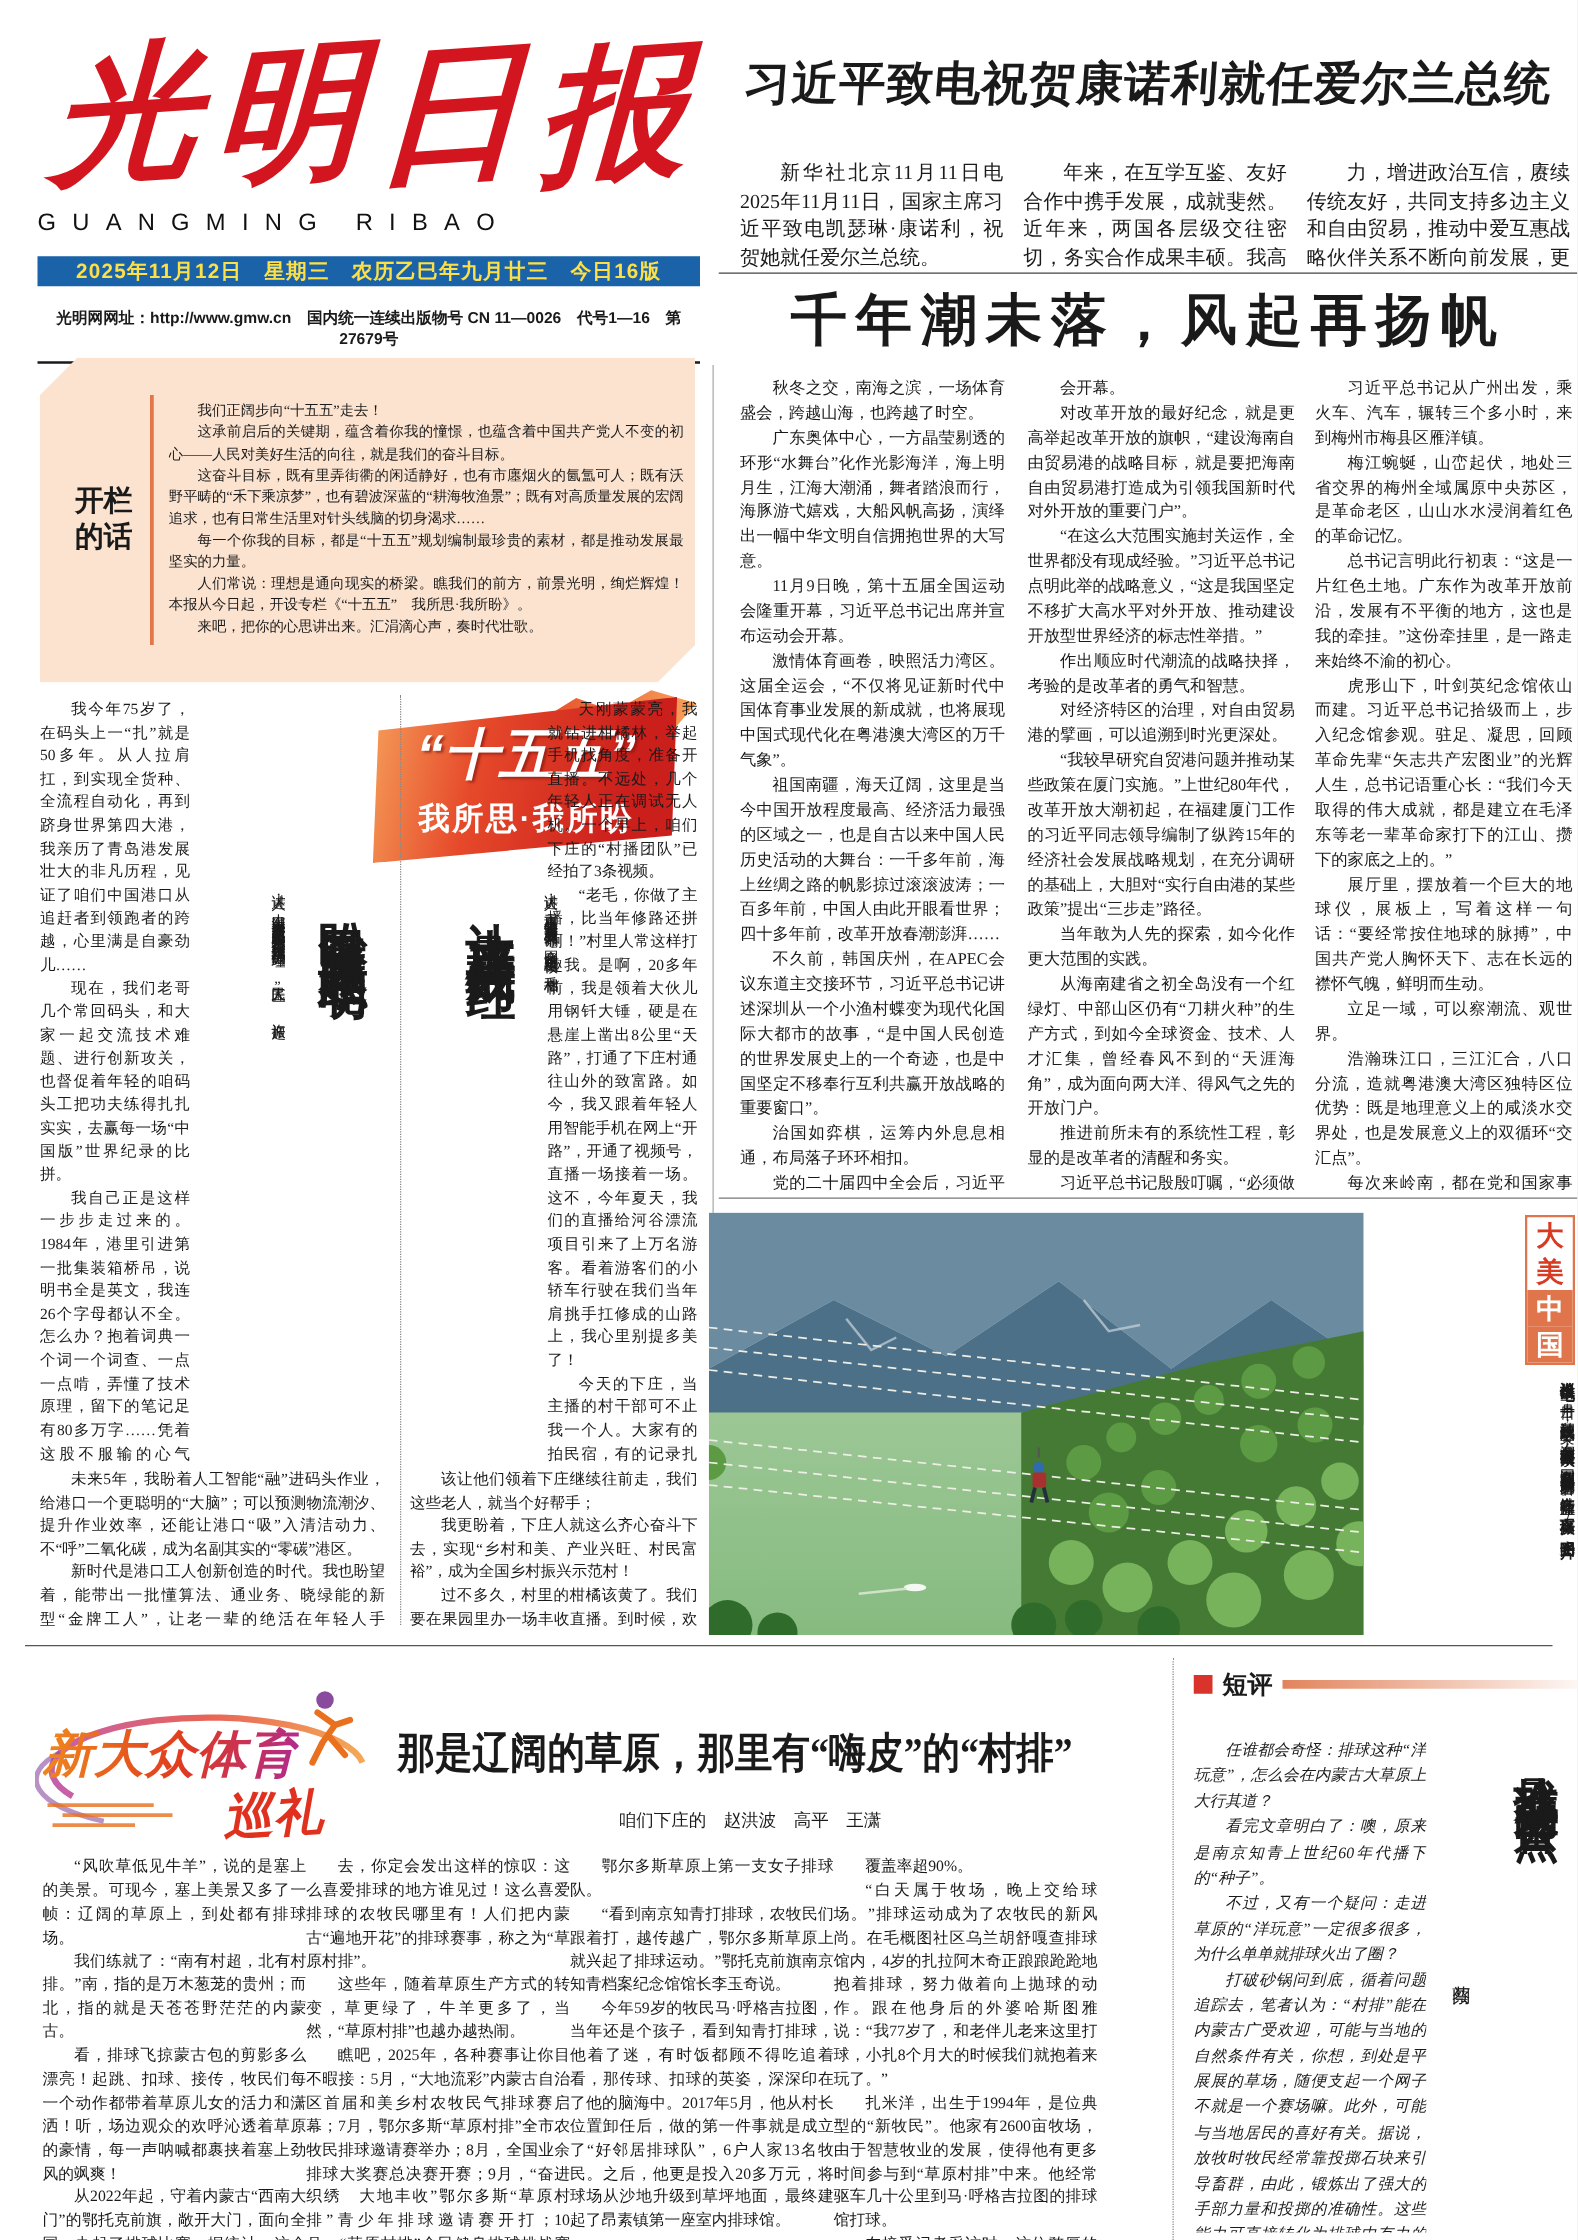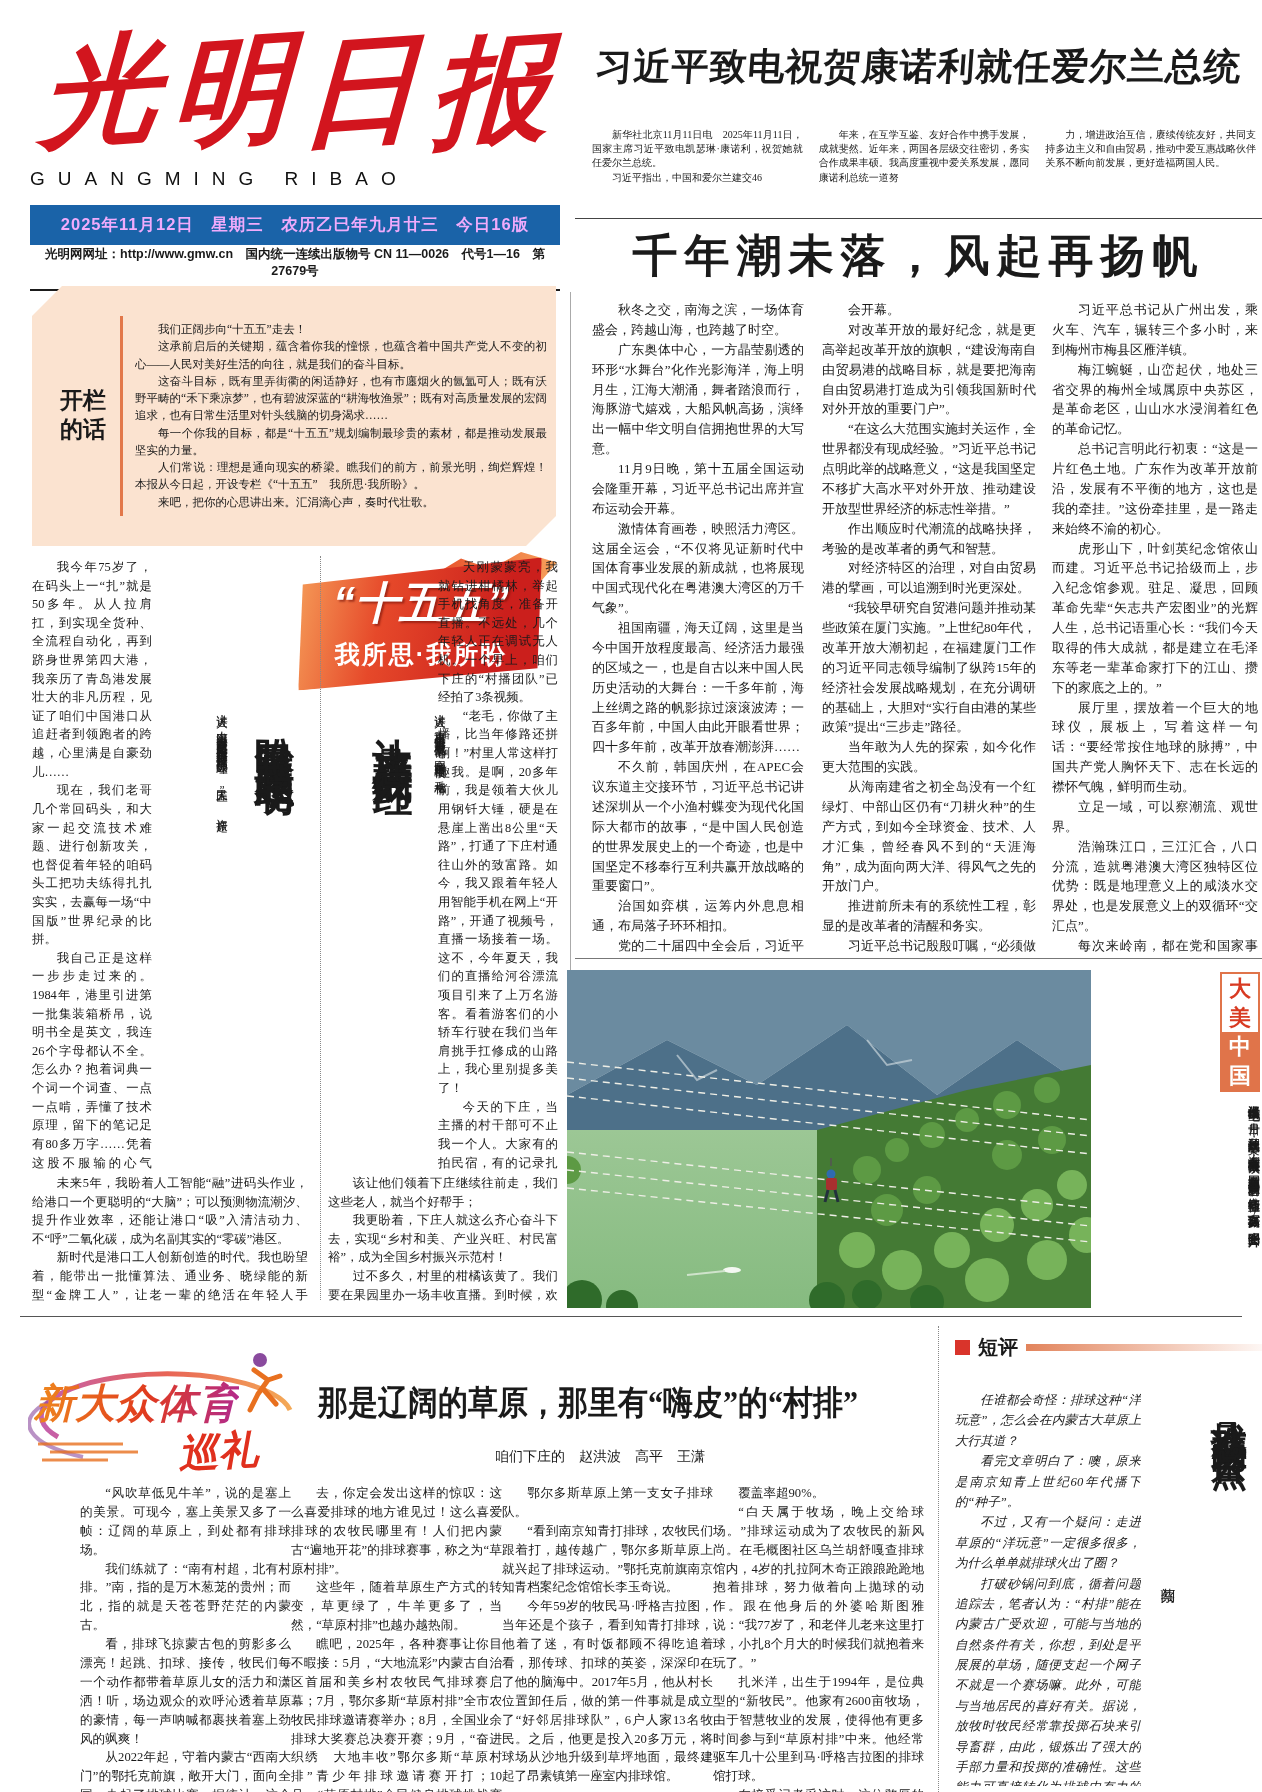--- a/index.html
+++ b/index.html
@@ -6,30 +6,30 @@
   .page{position:relative;width:1262px;height:1792px;background:#ffffff;margin:0 auto;
         overflow:hidden;font-family:"Liberation Serif","DejaVu Serif",serif;color:#1a1a1a;}
   .abs{position:absolute;}
   p{margin:0;text-indent:2em;}
   
   .brand{left:30px;top:10px;width:530px;height:160px;display:flex;align-items:center;justify-content:center;}
   .brand-char{font-family:"DejaVu Serif",serif;font-style:italic;font-weight:bold;color:#d2151e;
         font-size:118px;line-height:1;transform:rotate(-4deg) skewX(-6deg);margin:0 6px;}
   .pinyin{left:30px;top:168px;width:530px;text-align:left;font-family:"Liberation Sans",sans-serif;
         font-size:19px;letter-spacing:13px;color:#111;}
-  .datebar{left:30px;top:205px;width:530px;height:40px;background:#1a63a8;color:#f0abfc;
+  .datebar{left:30px;top:205px;width:530px;height:24px;background:#1a63a8;color:#fde047;
         font-family:"Liberation Sans",sans-serif;font-weight:bold;font-size:16.5px;
         display:flex;align-items:center;justify-content:center;letter-spacing:1px;}
   .infoline{left:30px;top:246px;width:530px;font-family:"Liberation Sans",sans-serif;font-weight:bold;
         font-size:12.5px;padding-bottom:9px;border-bottom:2px solid #1b1b1b;text-align:center;}
   
   .top-headline{left:575px;top:42px;width:687px;text-align:center;font-family:"Liberation Sans",sans-serif;
         font-weight:900;font-size:37px;letter-spacing:1px;transform:skewX(-4deg);}
   .top-cols{left:592px;top:128px;width:664px;height:88px;display:flex;gap:16px;overflow:hidden;}
-  .top-col{flex:1;font-size:10px;line-height:1.42;text-align:justify;}
+  .top-col{flex:1;font-size:16px;line-height:1.42;text-align:justify;}
   .rule-h{background:#444;height:1px;}
   
   .lead-headline{left:575px;top:226px;width:687px;text-align:center;font-family:"DejaVu Sans",sans-serif;
         font-weight:900;font-size:45px;letter-spacing:7px;}
   .lead-col{top:300px;height:652px;font-size:13px;line-height:1.53;text-align:justify;overflow:hidden;}
   .vsep{width:1px;background:#aaa;}
   
   .intro{left:32px;top:286px;width:524px;height:260px;background:#fbe3d0;
         clip-path:polygon(30px 0,100% 0,100% calc(100% - 30px),calc(100% - 30px) 100%,0 100%,0 30px);
         display:flex;align-items:center;}
@@ -72,21 +72,21 @@
   .sports-logo{left:28px;top:1332px;width:290px;height:142px;}
   .sports-logo .l1{position:absolute;left:6px;top:44px;font-family:"Liberation Sans",sans-serif;
         font-weight:900;font-style:italic;font-size:40px;letter-spacing:1px;
         background:linear-gradient(100deg,#f08c1e,#e03a1e 55%,#b02a92);
         -webkit-background-clip:text;background-clip:text;color:transparent;}
   .sports-logo .l2{position:absolute;left:150px;top:92px;font-size:40px;font-style:italic;font-weight:bold;
         color:#e0301e;font-family:"DejaVu Serif",serif;transform:rotate(-4deg);}
   .sports-headline{left:318px;top:1380px;width:575px;font-weight:bold;font-size:30px;
         letter-spacing:0;transform:scaleY(1.12);transform-origin:top left;white-space:nowrap;}
   .sports-byline{left:330px;top:1448px;width:540px;text-align:center;font-size:14px;}
-  .sports-cols{left:34px;top:1484px;width:844px;height:308px;display:flex;overflow:hidden;margin-left:46px;}
+  .sports-cols{left:34px;top:1484px;width:844px;height:308px;display:flex;overflow:hidden;}
   .sports-col{flex:1;font-size:12.6px;line-height:1.5;text-align:justify;}
   
   .cmt{left:938px;top:1326px;width:324px;height:466px;border-left:1px dotted #888;padding-left:16px;}
   .cmt-head{display:flex;align-items:center;gap:8px;margin-top:8px;}
   .cmt-sq{width:15px;height:15px;background:#d9342b;}
   .cmt-label{font-family:"Liberation Sans",sans-serif;font-weight:bold;font-size:20px;}
   .cmt-grad{flex:1;height:7px;background:linear-gradient(to right,#e2845c,#ffffff);}
   .cmt-body{position:absolute;left:16px;top:64px;width:186px;height:396px;font-size:12.6px;
         line-height:1.62;text-align:justify;font-style:italic;overflow:hidden;}
   .cmt-author{position:absolute;left:212px;top:250px;width:26px;height:90px;font-size:15px;overflow:hidden;}

